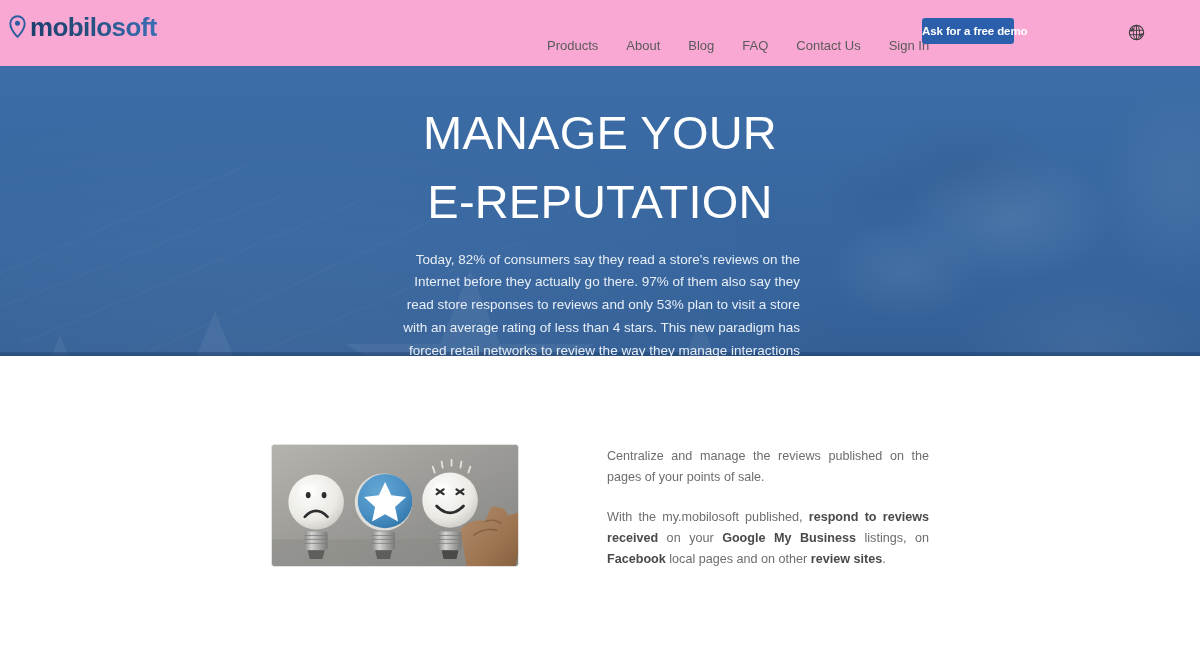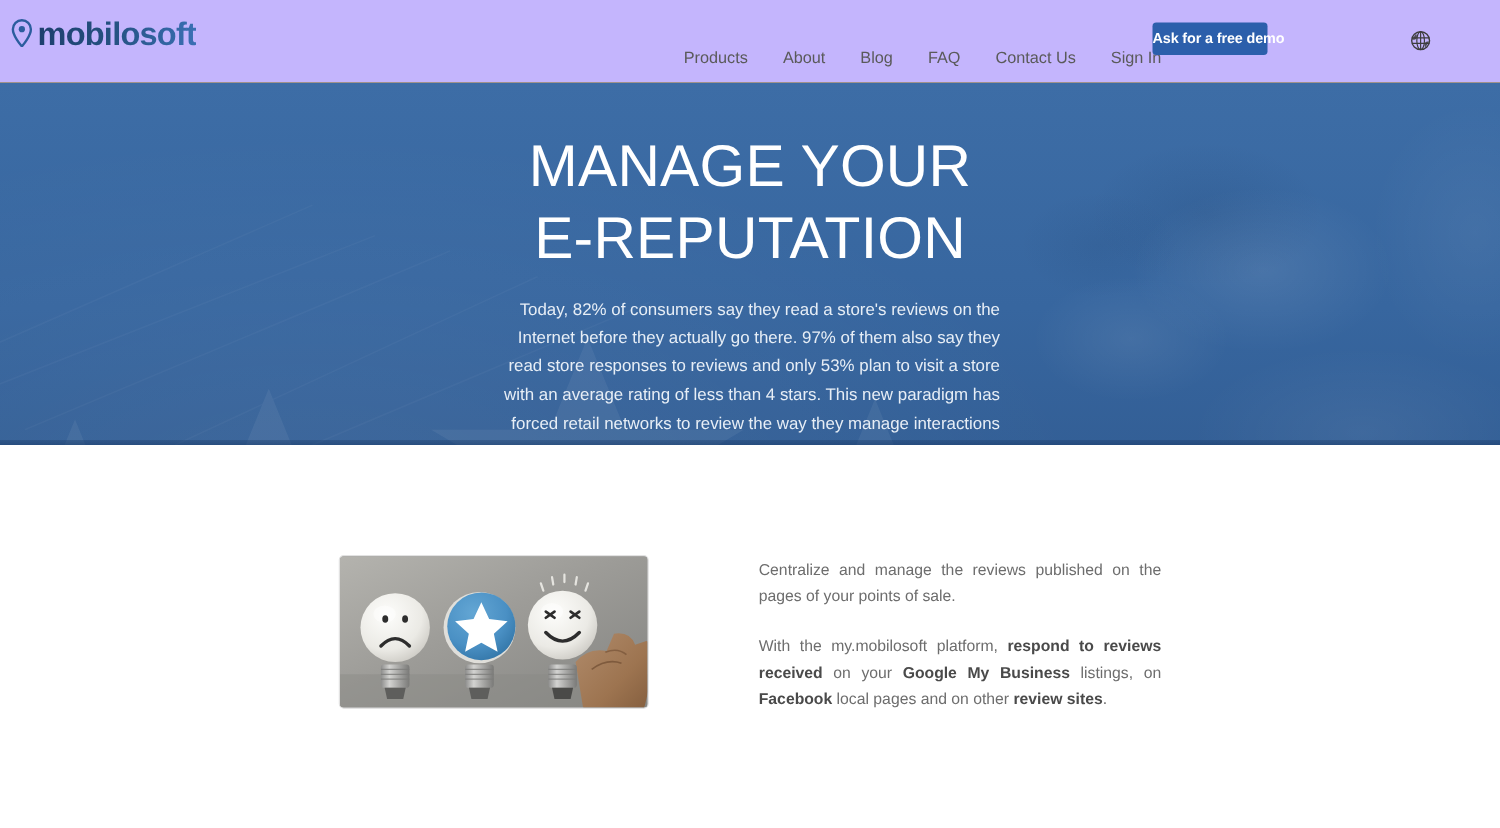--- a/index.html
+++ b/index.html
@@ -13,21 +13,21 @@
   body {
     font-family: "Liberation Sans", sans-serif;
     background: #ffffff;
     -webkit-font-smoothing: antialiased;
   }
 
   
   .site-header {
     position: relative;
     height: 66px;
-    background: #c4b5fd;
+    background: #f9a8d4;
     display: flex;
     align-items: center;
   }
 
   .logo {
     position: absolute;
     left: 8px;
     top: 12px;
     display: flex;
     align-items: center;
@@ -147,21 +147,21 @@
     padding-top: 42px;
   }
   .hero-title {
     font-size: 47px;
     font-weight: 300;
     line-height: 1.05;
     color: #ffffff;
     letter-spacing: 0.2px;
   }
   .hero-title span { display: block; }
-  .hero-title .line2 { margin-top: 8px; }
+  .hero-title .line2 { margin-top: 20px; }
 
   .hero-para {
     margin: 22px auto 0;
     width: 400px;
     font-size: 13.5px;
     line-height: 22.8px;
     color: #e7eef6;
     font-weight: 400;
     text-align: right;
   }
@@ -375,18 +375,18 @@
           <g stroke="#e9e8e3" stroke-width="1.8" stroke-linecap="round" opacity="0.95">
             <path d="M162 22 l2 6M171 17 l1 6M181 15 l0 6M191 17 l-1 6M200 22 l-2 6"></path>
           </g>
         </g>
       </svg>
     </figure>
 
     <div class="content-text">
       <p>Centralize and manage the reviews published on the pages of your points of sale.</p>
       <p>
-        <span>With the my.mobilosoft platform, </span><b>respond to reviews received</b><span> on your </span><b>Google My Business</b><span> listings, on </span><b>Facebook</b><span> local pages and on other </span><b>review sites</b><span>.</span>
+        <span>With the my.mobilosoft published, </span><b>respond to reviews received</b><span> on your </span><b>Google My Business</b><span> listings, on </span><b>Facebook</b><span> local pages and on other </span><b>review sites</b><span>.</span>
       </p>
     </div>
 
   </div>
 </section>
 
 </body></html>

